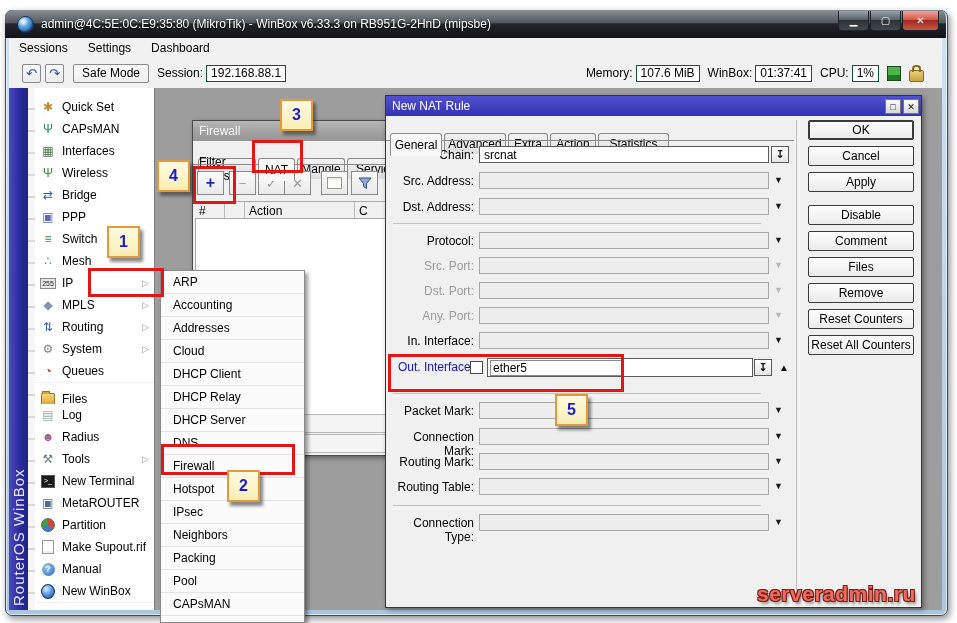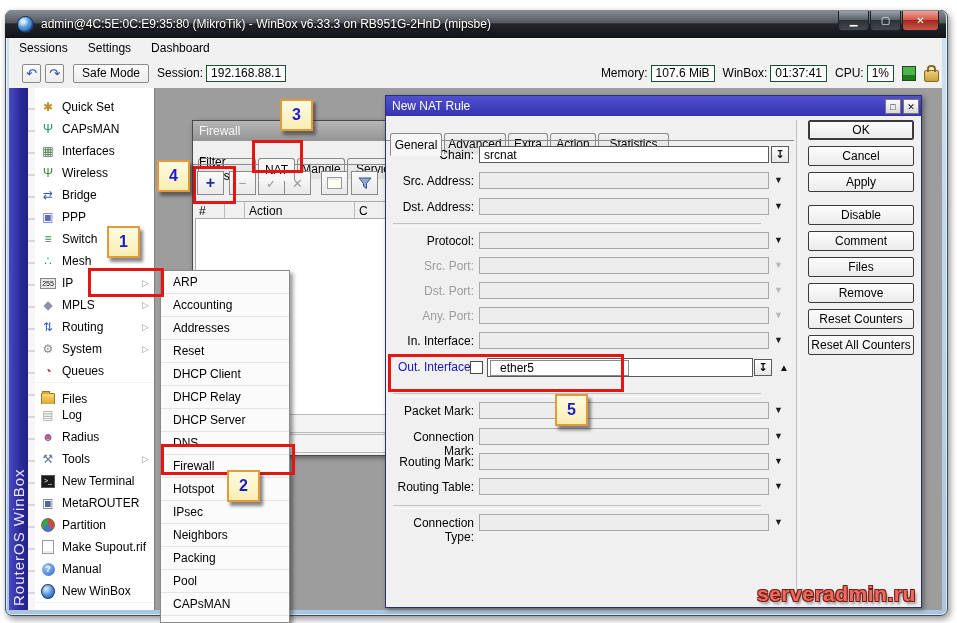--- a/index.html
+++ b/index.html
@@ -25,21 +25,21 @@
   .menubar{position:absolute;left:9px;top:38px;width:933px;height:20px;background:#f1f1f1;border-bottom:1px solid #dcdcdc;display:flex;align-items:center;}
   .menuitem{padding:0 10px;height:20px;display:flex;align-items:center;}
   .toolbar{position:absolute;left:9px;top:58px;width:933px;height:30px;background:#f1f1f1;border-bottom:1px solid #c8c8c8;display:flex;align-items:center;}
   .tbtn{height:19px;border:1px solid #8a8a8a;background:linear-gradient(#fcfcfc,#ececec);border-radius:2px;
     display:flex;align-items:center;justify-content:center;box-sizing:border-box;}
   .undo,.redo{width:19px;margin-left:4px;color:#2a4fae;font-size:13px;}
   .undo{margin-left:13px;}
   .safemode{width:76px;margin-left:9px;}
   .tlabel{margin-left:8px;}
   .tfield{height:17px;border:1px solid #14532d;background:#fdfdfd;display:flex;align-items:center;padding:0 4px;margin-left:3px;box-sizing:border-box;}
-  .rightstats{margin-left:auto;display:flex;align-items:center;margin-right:3px;}
+  .rightstats{margin-left:auto;display:flex;align-items:center;margin-right:18px;}
   .memicon{width:12px;height:13px;border:1px solid #1c4a1c;background:linear-gradient(180deg,#4db34d 0 8px,#1e7a1e 8px);margin-left:8px;}
   .lockicon{position:relative;width:13px;height:10px;background:linear-gradient(#e8cf7a,#c9a23e);border:1px solid #8a6b1a;border-radius:2px;margin-left:8px;margin-top:5px;}
   .lockicon:before{content:"";position:absolute;left:2px;top:-6px;width:5px;height:5px;border:2px solid #8a6b1a;border-bottom:none;border-radius:4px 4px 0 0;}
   
   .mdi{position:absolute;left:9px;top:88px;width:933px;height:522px;background:#9d9d9d;}
   .brandstrip{position:absolute;left:9px;top:88px;width:19px;height:522px;
     background:linear-gradient(90deg,#4a4ac2,#2a2a9a 60%,#222284);overflow:hidden;}
   .brandtext{position:absolute;left:1px;bottom:4px;width:17px;height:330px;color:#e8e8ff;
     writing-mode:vertical-rl;transform:rotate(180deg);font-size:15px;letter-spacing:1px;white-space:nowrap;}
   
@@ -51,21 +51,21 @@
   .subarrow{margin-left:auto;margin-right:5px;color:#999;font-size:9px;}
   .ipbadge{font-size:7px;background:#e8e8e8;border:1px solid #888;color:#222;padding:0 1px;line-height:9px;}
   .ico-term{width:13px;height:11px;background:#1a1a1a;border:1px solid #555;color:#fff;font-size:7px;line-height:10px;text-align:center;}
   .ico-part{width:12px;height:12px;border-radius:50%;background:conic-gradient(#d04a3a 0 130deg,#3a7ad0 130deg 240deg,#3aa04a 240deg);border:1px solid #666;}
   .ico-doc{width:10px;height:12px;background:#fff;border:1px solid #999;box-shadow:inset 0 2px 0 #fff,inset 0 -2px 0 #eee;}
   .ico-manual{width:13px;height:13px;border-radius:50%;background:radial-gradient(circle at 35% 30%,#9ec7f0,#2a66c0);color:#fff;font-size:9px;font-weight:bold;text-align:center;line-height:13px;}
   .ico-wb{width:13px;height:13px;border-radius:50%;background:radial-gradient(circle at 35% 30%,#def,#4a8ad8 55%,#1c4f9c);border:1px solid #1a3c70;}
   .ico-folder{width:13px;height:10px;background:linear-gradient(#f7d877,#daab35);border:1px solid #9c7a1e;border-radius:1px;position:relative;}
   .ico-folder:before{content:"";position:absolute;left:0;top:-3px;width:6px;height:2px;background:#daab35;border:1px solid #9c7a1e;border-bottom:none;}
   
-  .submenu{position:absolute;left:160px;top:270px;width:130px;height:353px;background:#fbfbfb;border:1px solid #8a8a8a;
+  .submenu{position:absolute;left:160px;top:270px;width:145px;height:353px;background:#fbfbfb;border:1px solid #8a8a8a;
     box-shadow:3px 3px 4px rgba(0,0,0,.4);box-sizing:border-box;overflow:hidden;}
   .mitem{height:22px;display:flex;align-items:center;padding-left:12px;border-bottom:1px solid #e4e4e4;background:#fbfbfb;}
   
   .childwin{position:absolute;background:#f0f0f0;border:1px solid #4a4a4a;box-shadow:2px 2px 5px rgba(0,0,0,.4);box-sizing:border-box;}
   .cw-title{position:absolute;left:0;top:0;right:0;height:20px;color:#fff;display:flex;align-items:center;padding-left:6px;box-sizing:border-box;}
   .fw-title{background:linear-gradient(180deg,#b6b6b6,#949494);color:#f6f6f6;}
   .nat-title{background:linear-gradient(180deg,#5050d0,#3434b2);}
   .tab{position:absolute;height:21px;top:37px;border:1px solid #8a8a8a;border-bottom:none;border-radius:3px 3px 0 0;
     background:linear-gradient(#f2f2f2,#dedede);display:flex;align-items:center;justify-content:center;box-sizing:border-box;}
   .tab.active{background:#f7f7f7;height:23px;z-index:2;border-bottom:1px solid #f7f7f7;}
@@ -94,21 +94,21 @@
   .farrow.grey{color:#b8b8b8;}
   .dropbtn{position:absolute;left:385px;top:0;width:18px;height:17px;border:1px solid #5a5a5a;background:linear-gradient(#fdfdfd,#e6e6e6);
     display:flex;align-items:center;justify-content:center;font-size:11px;font-weight:bold;color:#111;box-sizing:border-box;}
   .fsep{position:absolute;left:7px;width:368px;height:2px;border-top:1px solid #c2c2c2;border-bottom:1px solid #fafafa;}
   .vsep{position:absolute;left:410px;top:24px;bottom:10px;width:2px;border-left:1px solid #c2c2c2;border-right:1px solid #fafafa;}
   .natbtn{position:absolute;left:422px;width:106px;height:20px;border:1px solid #3a3a3a;border-radius:2px;
     background:linear-gradient(#fdfdfd,#ebebeb);display:flex;align-items:center;justify-content:center;box-sizing:border-box;}
   .natbtn.default{box-shadow:inset 0 0 0 1px #3a3a3a;}
   .checkbox{position:absolute;left:84px;top:3px;width:13px;height:13px;background:#fff;border:1px solid #4a4a4a;box-sizing:border-box;}
   .outfield{position:absolute;left:101px;top:0;width:266px;height:19px;background:#fff;border:1px solid #5a5a5a;box-sizing:border-box;}
-  .outinput{position:absolute;left:2px;top:1px;width:128px;height:14px;border:1px solid #8a8a8a;background:#fff;display:flex;align-items:center;padding-left:9px;}
+  .outinput{position:absolute;left:2px;top:1px;width:128px;height:14px;border:1px solid #8a8a8a;background:#fff;display:flex;align-items:center;padding-left:2px;}
   .updrop{position:absolute;left:368px;top:1px;width:18px;height:17px;border:1px solid #5a5a5a;background:linear-gradient(#fdfdfd,#e6e6e6);
     display:flex;align-items:center;justify-content:center;font-size:11px;font-weight:bold;box-sizing:border-box;}
   .uparr{position:absolute;left:393px;top:4px;font-size:10px;color:#111;}
   
   .redbox{position:absolute;border:3px solid #e31515;z-index:30;}
   .callout{position:absolute;width:33px;height:32px;background:linear-gradient(#fefbe2,#f8eeb2);border:2px solid #e49a3a;z-index:31;
     display:flex;align-items:center;justify-content:center;color:#1c1cce;font-size:16px;font-weight:bold;
     box-shadow:3px 4px 3px rgba(40,40,40,.55);box-sizing:border-box;}
   .watermark{position:absolute;left:757px;top:582px;z-index:40;font-size:21px;font-weight:bold;letter-spacing:.5px;color:#ef6a5e;
     text-shadow:1px 1px 0 #78201a,-1px -1px 0 #78201a,1px -1px 0 #78201a,-1px 1px 0 #78201a,2px 3px 3px rgba(0,0,0,.45);}
@@ -313,21 +313,21 @@
     </div>
     <div class="fwlist"></div>
     <div class="fwstrip" style="top:293px"></div>
     <div class="fwstrip" style="top:313px"></div>
   </div>
 
   <div class="submenu">
     <div class="mitem">ARP</div>
     <div class="mitem">Accounting</div>
     <div class="mitem">Addresses</div>
-    <div class="mitem">Reset</div>
+    <div class="mitem">Cloud</div>
     <div class="mitem">DHCP Client</div>
     <div class="mitem">DHCP Relay</div>
     <div class="mitem">DHCP Server</div>
     <div class="mitem">DNS</div>
     <div class="mitem">Firewall</div>
     <div class="mitem">Hotspot</div>
     <div class="mitem">IPsec</div>
     <div class="mitem">Neighbors</div>
     <div class="mitem">Packing</div>
     <div class="mitem">Pool</div>

